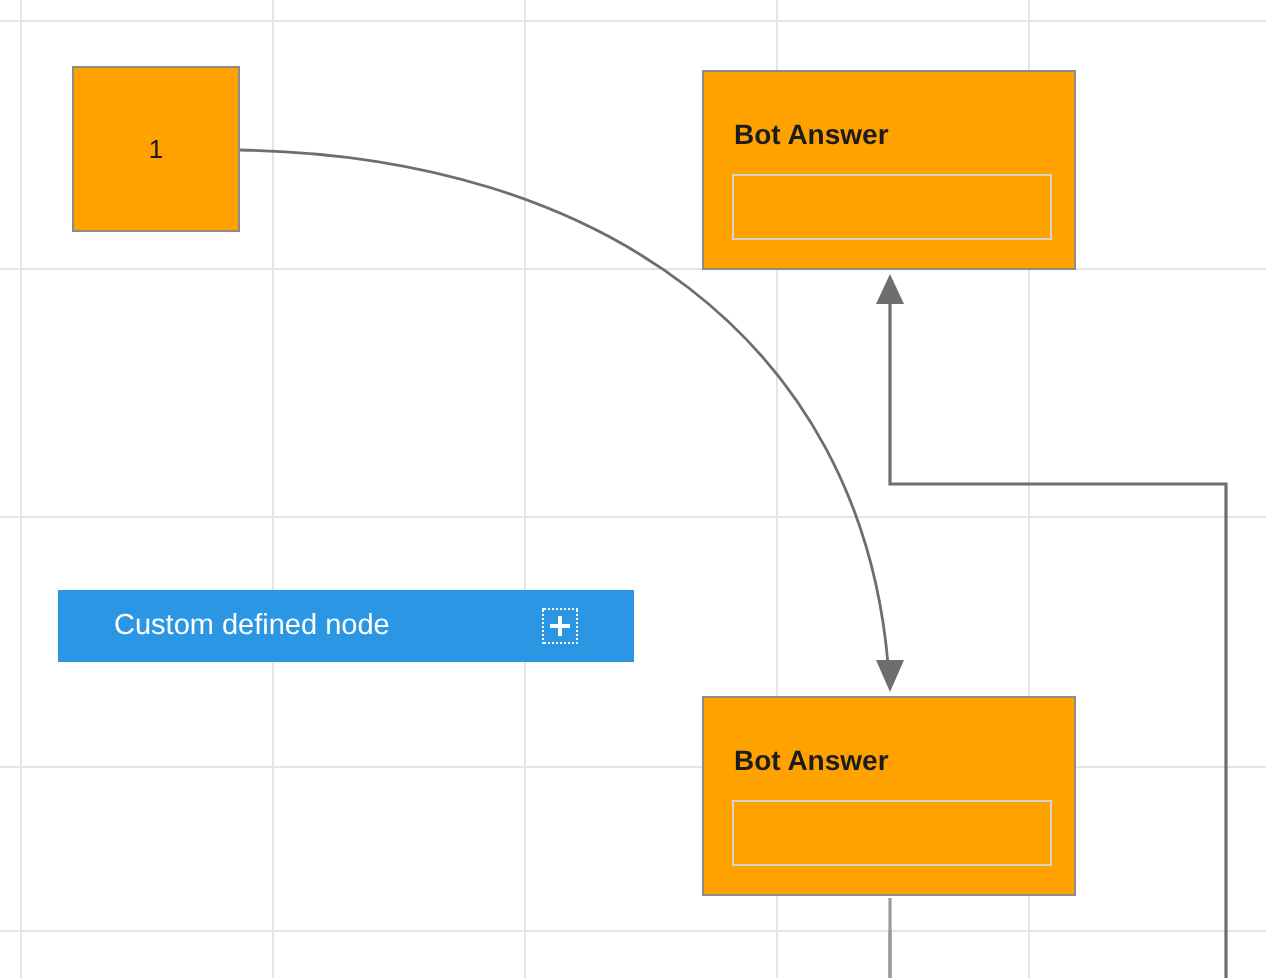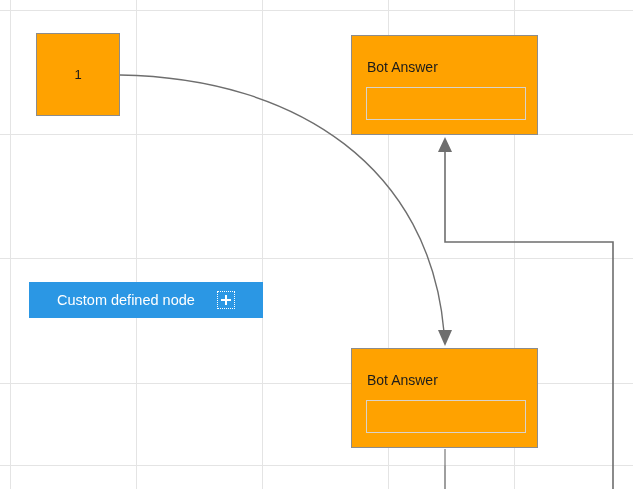--- a/index.html
+++ b/index.html
@@ -61,37 +61,38 @@
   .node-box-top { top: 35px; }
   .node-box-bottom { top: 348px; }
   .node-title {
     position: absolute;
     left: 15px;
     top: 24px;
     font-size: 14px;
     color: #1c1c1c;
     line-height: 1;
     white-space: nowrap;
+    font-weight: bold;
   }
   .node-slot {
     position: absolute;
     left: 14px;
     top: 51px;
     width: 160px;
     height: 33px;
     box-sizing: border-box;
     border: 1px solid #d8d3cb;
     background: transparent;
   }
   
   .custom-node-bar {
     position: absolute;
     left: 29px;
-    top: 282px;
-    width: 234px;
+    top: 295px;
+    width: 288px;
     height: 36px;
     background: #2b97e4;
     display: flex;
     align-items: center;
     box-sizing: border-box;
   }
   .custom-node-bar .cn-label {
     color: #ffffff;
     font-size: 14.5px;
     margin-left: 28px;

